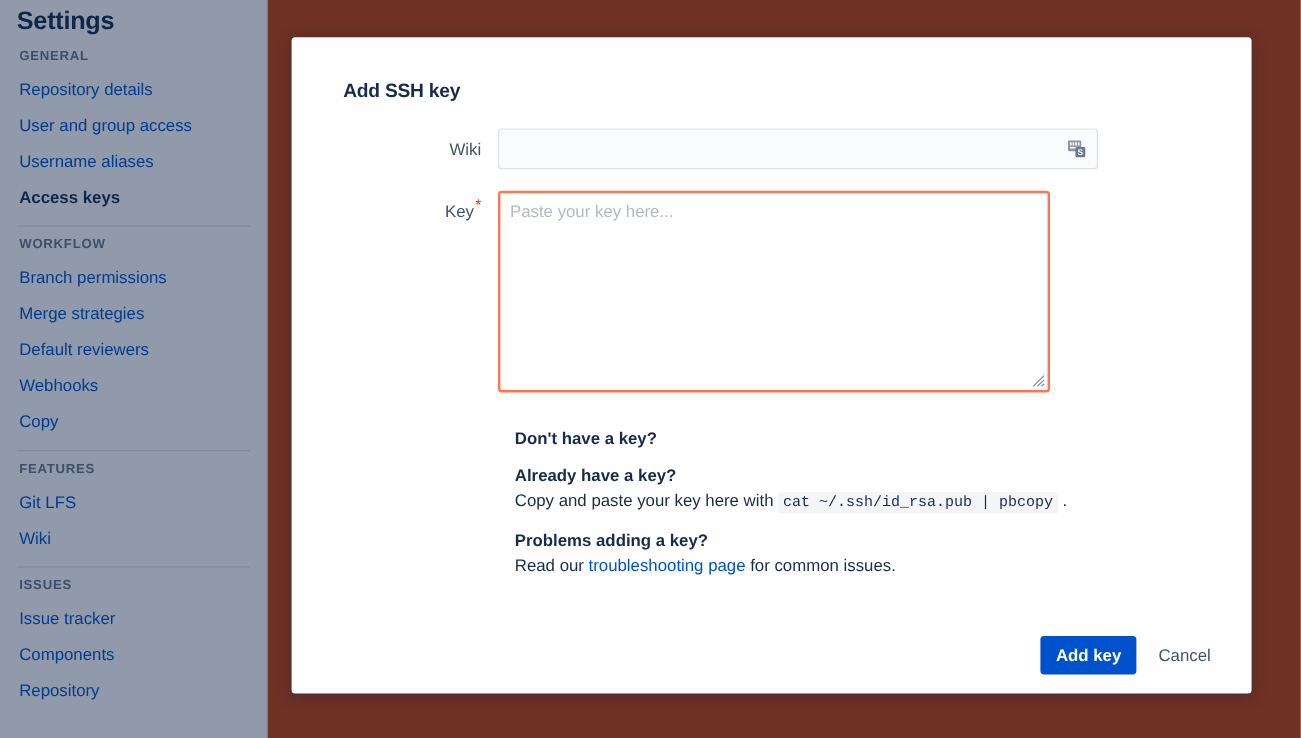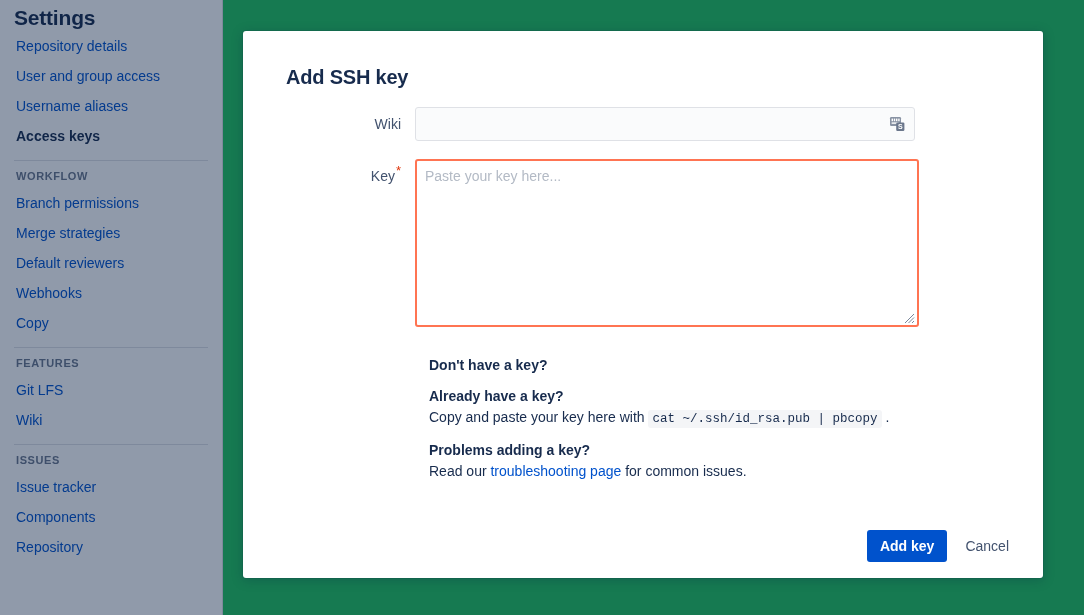--- a/index.html
+++ b/index.html
@@ -10,21 +10,21 @@
     height: 615px;
     overflow: hidden;
     font-family: "Liberation Sans", sans-serif;
   }
 
   
   #app {
     position: relative;
     width: 1084px;
     height: 615px;
-    background: #22c55e;
+    background: #c2410c;
   }
 
   
   #overlay {
     position: absolute;
     inset: 0;
     background: rgba(9, 30, 66, 0.45);
     z-index: 10;
   }
 
@@ -85,21 +85,21 @@
     width: 800px;
     height: 547px;
     background: #ffffff;
     border-radius: 3px;
     box-shadow: 0 0 0 1px rgba(9,30,66,0.08), 0 2px 12px rgba(9,30,66,0.25);
     z-index: 20;
     padding: 24px 24px 0 24px;
     overflow: hidden;
   }
   #modal-title {
-    font-size: 20px;
+    font-size: 16px;
     font-weight: 600;
     color: #172b4d;
     letter-spacing: -0.2px;
     margin: 10px 0 0 19px;
     line-height: 24px;
   }
 
   
   .form-row {
     display: flex;
@@ -144,21 +144,21 @@
   .autofill-icon {
     position: absolute;
     right: 8px;
     top: 8px;
     width: 18px;
     height: 18px;
     cursor: pointer;
   }
 
   .key-area {
-    width: 504px;
+    width: 460px;
     height: 168px;
     border: 2px solid #ff7452;
     border-radius: 3px;
     background: #ffffff;
     font-size: 14px;
     color: #172b4d;
     padding: 7px 8px;
     font-family: "Liberation Sans", sans-serif;
     outline: none;
     resize: none;
@@ -253,20 +253,21 @@
 </style>
 </head>
 <body>
 
 <div id="app">
 
   <nav id="sidebar">
     <h1 id="page-title">Settings</h1>
     <div id="sidebar-groups">
         <div class="nav-group">
+          <div class="group-head">GENERAL</div>
           <a class="nav-item">Repository details</a>
           <a class="nav-item">User and group access</a>
           <a class="nav-item">Username aliases</a>
           <a class="nav-item selected">Access keys</a>
         </div>
         <div class="nav-group">
           <hr class="nav-sep">
           <div class="group-head">WORKFLOW</div>
           <a class="nav-item">Branch permissions</a>
           <a class="nav-item">Merge strategies</a>

